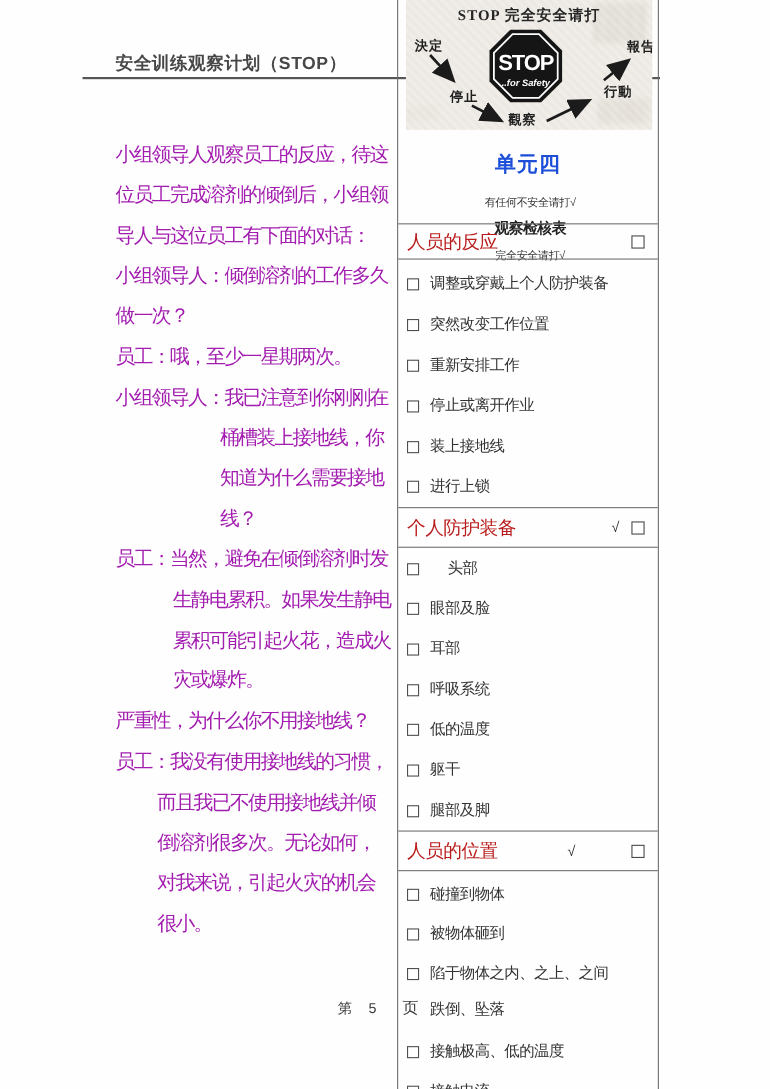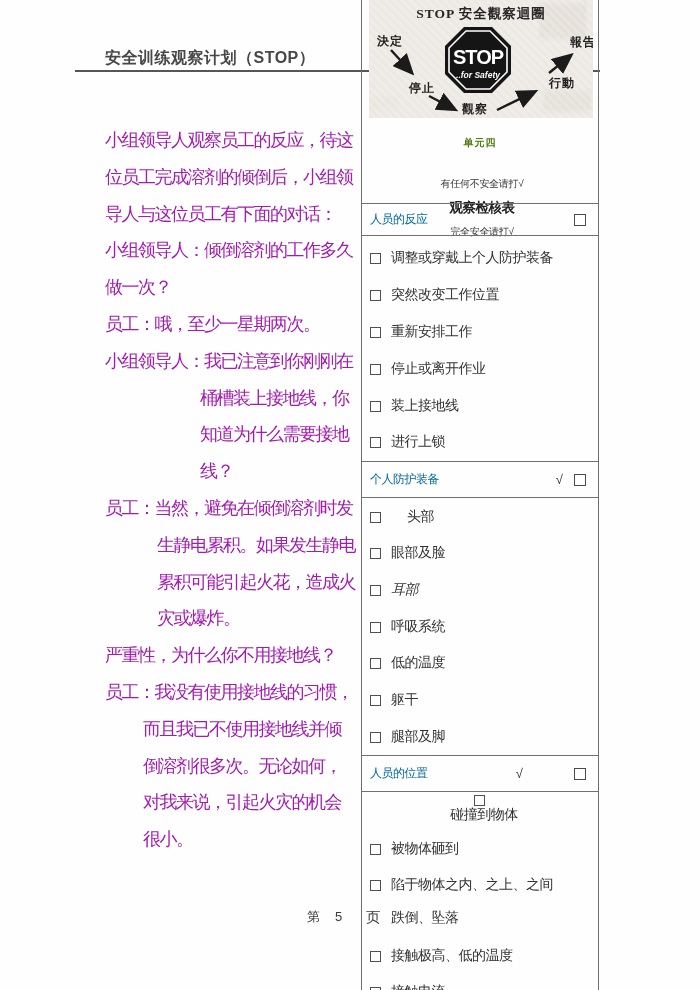--- a/index.html
+++ b/index.html
@@ -40,29 +40,29 @@
   .arrows{position:absolute;left:0;top:0;width:224px;height:118px;}
   .arrows line{stroke:#1b1b1b;stroke-width:2.4;}
   .smudge{position:absolute;filter:blur(2.2px);border-radius:2px;
     background:repeating-linear-gradient(90deg,rgba(140,130,110,.5) 0 2.5px,transparent 2.5px 6px);}
   .sm1{left:172px;top:3px;width:48px;height:36px;opacity:.45;}
   .sm2{left:176px;top:90px;width:44px;height:22px;opacity:.4;}
   .sm3{left:96px;top:40px;width:30px;height:18px;opacity:.2;}
   .sm4{left:2px;top:96px;width:30px;height:14px;opacity:.15;}
   
   .unit-title{position:absolute;left:0;top:136px;width:100%;text-align:center;
-    font-size:10px;font-weight:700;color:#4d7c0f;letter-spacing:1px;}
+    font-size:19px;font-weight:700;color:#1d4ed8;letter-spacing:1px;}
   .subtitle{position:absolute;left:6px;right:2px;top:177px;height:20px;display:flex;
     align-items:center;gap:8px;white-space:nowrap;flex-direction:column;}
   .hint{font-size:10px;color:#333;letter-spacing:-.3px;}
   .cl-title{font-size:13.5px;font-weight:700;color:#222;letter-spacing:-.5px;}
   
   .sec-h{position:absolute;left:0;right:0;box-sizing:border-box;display:flex;align-items:center;
     border-top:1.6px solid #707070;border-bottom:1.6px solid #707070;padding:0 12px 0 8px;background:transparent;}
-  .sec-title{flex:1;font-size:12px;color:#0369a1;letter-spacing:-.5px;}
+  .sec-title{flex:1;font-size:17px;color:#b91c1c;letter-spacing:-.5px;}
   .chk-mark{font-size:13px;color:#333;margin-right:11px;}
   .hbox{width:10px;height:10px;border:1.5px solid #4a4a4a;background:#fff;}
   .item{position:absolute;left:0;right:0;height:36px;display:flex;align-items:center;padding-left:8px;box-sizing:border-box;}
   .item.no-box{padding-left:29px;}
   .cbox{width:9px;height:9px;border:1.3px solid #4f4f4f;margin-right:10px;flex:none;background:#fff;}
   .ilabel{font-size:14px;color:#333;letter-spacing:-.5px;white-space:nowrap;}
 </style>
 </head>
 <body>
 
@@ -100,21 +100,21 @@
   <div class="footer-suffix">页</div>
 
   <div class="sidebar">
 
     <div class="scan">
       <div class="smudge sm1"></div>
       <div class="smudge sm2"></div>
       <div class="smudge sm3"></div>
       <div class="smudge sm4"></div>
 
-      <div class="scan-title">STOP 安全觀察迴圈</div>
+      <div class="scan-title">STOP 完全安全请打</div>
 
       <svg class="octagon" viewBox="0 0 68 68">
         <polygon points="20,1 48,1 67,20 67,48 48,67 20,67 1,48 1,20" fill="#151515"></polygon>
         <polygon points="22,5 46,5 63,22 63,46 46,63 22,63 5,46 5,22" fill="none" stroke="#ffffff" stroke-width="1.6"></polygon>
         <text x="34" y="38" text-anchor="middle" font-size="20" font-weight="bold" fill="#ffffff" font-family="Liberation Sans, DejaVu Sans, sans-serif" letter-spacing="-1">STOP</text>
         <text x="34" y="52" text-anchor="middle" font-size="8.5" font-style="italic" font-weight="bold" fill="#ffffff" font-family="Liberation Sans, DejaVu Sans, sans-serif">..for Safety</text>
       </svg>
 
       <svg class="arrows" viewBox="0 0 224 118">
         <defs>
@@ -180,21 +180,21 @@
           <span class="hbox"></span>
         </div>
         <div class="item" style="top: 499px; gap: 16px;">
           <span class="cbox"></span>
           <span class="ilabel">头部</span>
         </div>
         <div class="item" style="top: 535px;">
           <span class="cbox"></span>
           <span class="ilabel">眼部及脸</span>
         </div>
-        <div class="item" style="top: 572px; font-style: italic;">
+        <div class="item" style="top: 572px;">
           <span class="cbox"></span>
           <span class="ilabel">耳部</span>
         </div>
         <div class="item" style="top: 609px;">
           <span class="cbox"></span>
           <span class="ilabel">呼吸系统</span>
         </div>
         <div class="item" style="top: 645px;">
           <span class="cbox"></span>
           <span class="ilabel">低的温度</span>
@@ -205,21 +205,21 @@
         </div>
         <div class="item" style="top: 719px;">
           <span class="cbox"></span>
           <span class="ilabel">腿部及脚</span>
         </div>
         <div class="sec-h" style="top: 755px; height: 37px; gap: 40px;">
           <span class="sec-title">人员的位置</span>
           <span class="chk-mark">√</span>
           <span class="hbox"></span>
         </div>
-        <div class="item" style="top: 795px; flex-direction: column;">
+        <div class="item" style="top: 795px;">
           <span class="cbox"></span>
           <span class="ilabel">碰撞到物体</span>
         </div>
         <div class="item" style="top: 831px;">
           <span class="cbox"></span>
           <span class="ilabel">被物体砸到</span>
         </div>
         <div class="item" style="top: 867px;">
           <span class="cbox"></span>
           <span class="ilabel">陷于物体之内、之上、之间</span>

